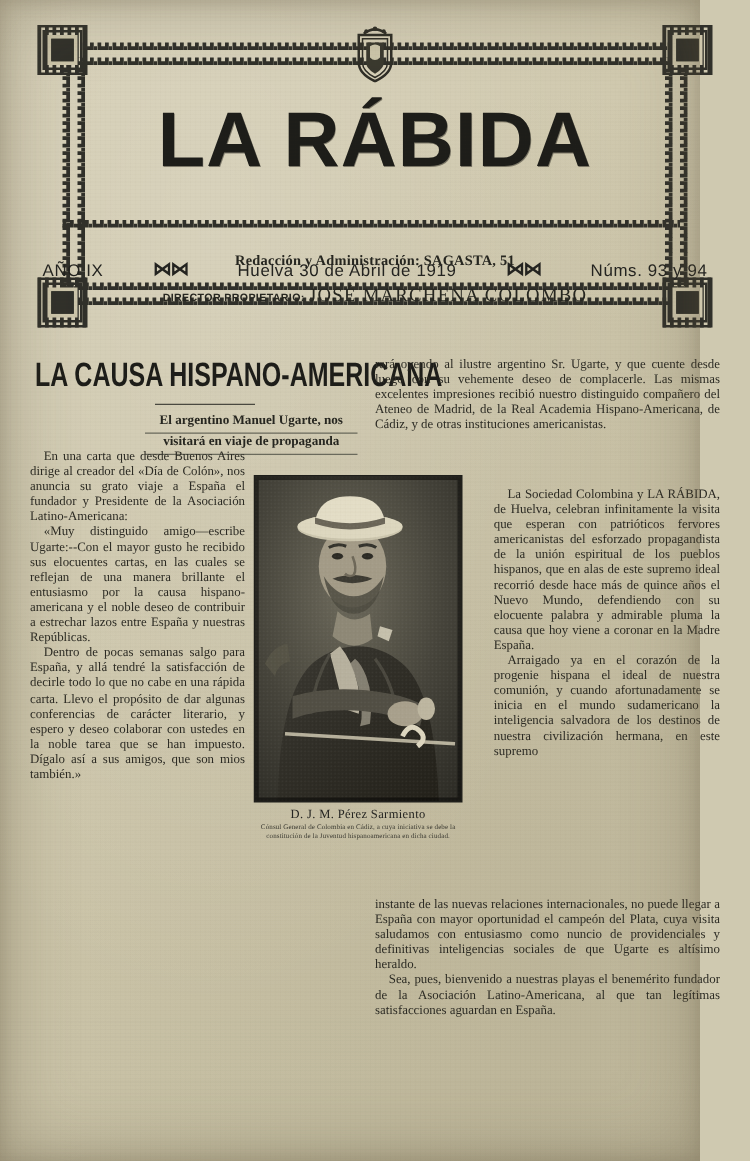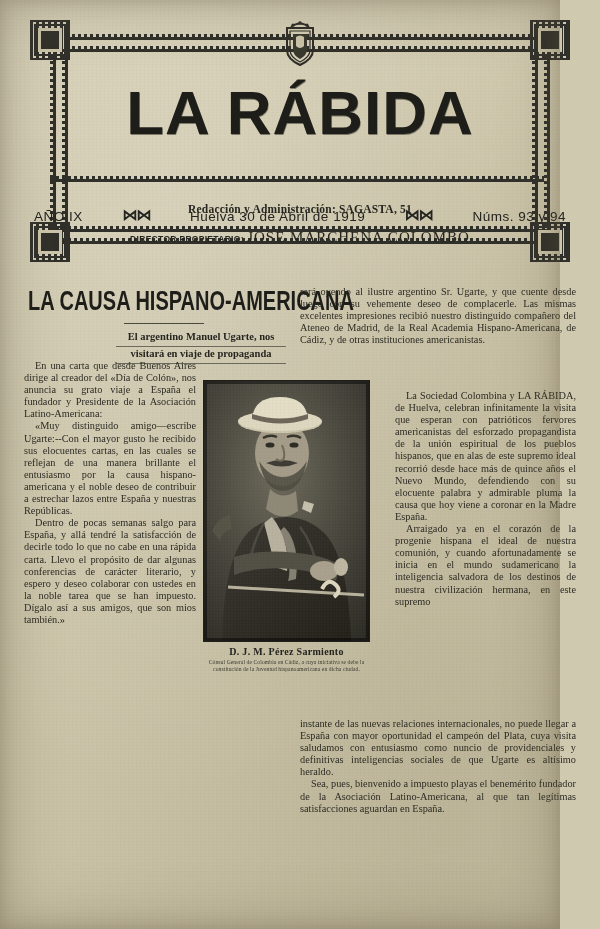--- a/index.html
+++ b/index.html
@@ -147,21 +147,21 @@
   #photo-wrap{position:absolute;left:180px;top:95px;width:165px;}
   #photo{
     width:165px;height:260px;display:block;
     background:#3b3a33;
     box-shadow:0 0 0 1px #1e1e1a;
   }
   #caption{
     width:165px;text-align:center;margin-top:5px;
   }
   #cap-name{
-    font-family:"Liberation Serif", serif;font-weight:bold;
+    font-family:"Liberation Serif", serif;font-weight:normal;
     font-size:10px;letter-spacing:.3px;color:#232320;
   }
   #cap-desc{
     margin-top:2px;font-size:5.6px;line-height:7.4px;
     color:#3a3931;text-align:center;letter-spacing:.1px;
   }
 </style>
 </head>
 <body>
 
@@ -313,21 +313,21 @@
       <p style="text-indent:0;">rará oyendo al ilustre argentino Sr. Ugarte, y que cuente desde luego con su vehemente deseo de complacerle. Las mismas excelentes impresiones recibió nuestro distinguido compañero del Ateneo de Madrid, de la Real Academia Hispano-Americana, de Cádiz, y de otras instituciones americanistas.</p>
     </div>
 
     <div class="col" id="col-right-mid">
       <p>La Sociedad Colombina y LA RÁBIDA, de Huelva, celebran infinitamente la visita que esperan con patrióticos fervores americanistas del esforzado propagandista de la unión espiritual de los pueblos hispanos, que en alas de este supremo ideal recorrió desde hace más de quince años el Nuevo Mundo, defendiendo con su elocuente palabra y admirable pluma la causa que hoy viene a coronar en la Madre España.</p>
       <p>Arraigado ya en el corazón de la progenie hispana el ideal de nuestra comunión, y cuando afortunadamente se inicia en el mundo sudamericano la inteligencia salvadora de los destinos de nuestra civilización hermana, en este supremo</p>
     </div>
 
     <div class="col" id="col-right-bot">
       <p style="text-indent:0;">instante de las nuevas relaciones internacionales, no puede llegar a España con mayor oportunidad el campeón del Plata, cuya visita saludamos con entusiasmo como nuncio de providenciales y definitivas inteligencias sociales de que Ugarte es altísimo heraldo.</p>
-      <p>Sea, pues, bienvenido a impuesto playas el benemérito fundador de la Asociación Latino-Americana, al que tan legítimas satisfacciones aguardan en España.</p>
+      <p>Sea, pues, bienvenido a nuestras playas el benemérito fundador de la Asociación Latino-Americana, al que tan legítimas satisfacciones aguardan en España.</p>
 
     </div>
 
   </div>
 
   <div id="grain"></div>
   <div id="vignette"></div>
 </div>
 
 </body></html>

